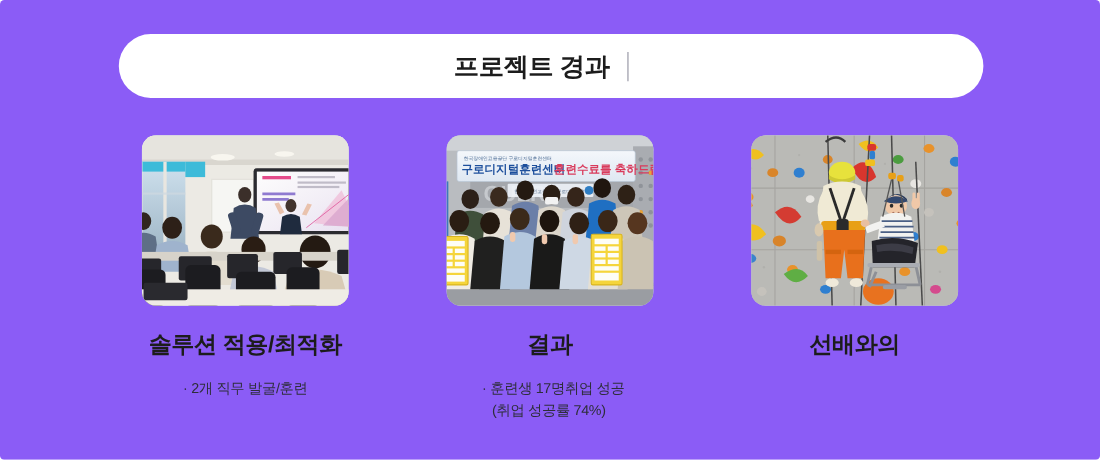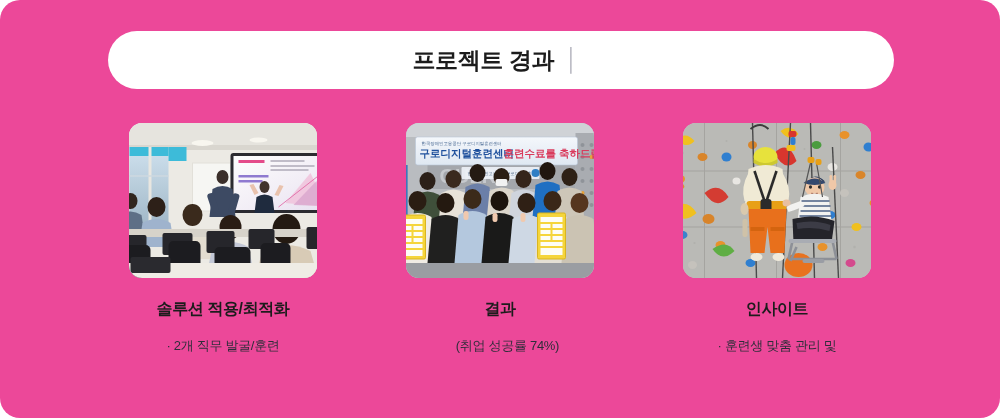--- a/index.html
+++ b/index.html
@@ -8,22 +8,22 @@
     padding: 0;
     background: #ffffff;
   }
   body {
     font-family: "Liberation Sans", "DejaVu Sans", sans-serif;
   }
   #slide {
     position: relative;
     width: 1000px;
     height: 418px;
-    background: #ec4899;
-    border-radius: 20px;
+    background: #8b5cf6;
+    border-radius: 4px;
     overflow: hidden;
     box-sizing: border-box;
   }
 
   
   #title-pill {
     position: absolute;
     left: 108px;
     top: 31px;
     width: 786px;
@@ -76,21 +76,21 @@
     border-radius: 13px;
     overflow: hidden;
     position: relative;
     background: #cfd4e2;
   }
   .photo svg { display: block; width: 100%; height: 100%; }
 
   
   .col-heading {
     margin-top: 21px;
-    font-size: 16px;
+    font-size: 21px;
     font-weight: bold;
     color: #1c1c1c;
     letter-spacing: -0.4px;
     text-align: center;
     white-space: nowrap;
   }
   .bullets {
     margin-top: 16px;
     font-size: 13px;
     line-height: 20px;
@@ -370,20 +370,24 @@
             <rect x="76" y="88" width="5" height="9" rx="2.2"></rect>
             <rect x="105" y="90" width="5" height="9" rx="2.2"></rect>
             <rect x="133" y="90" width="5" height="9" rx="2.2"></rect>
           </g>
         </svg>
       </div>
 
       <div class="col-heading">결과</div>
 
       <div class="bullets">
+        <div class="bullet-line">
+          <span class="dot">·</span>
+          <span>훈련생 17명취업 성공</span>
+        </div>
         <div class="bullet-line indent">
           <span>(취업 성공률 74%)</span>
         </div>
       </div>
     </div>
 
     <div class="col col-3">
 
       <div class="photo">
         <svg viewBox="0 0 225 155" preserveAspectRatio="xMidYMid slice" aria-hidden="true">
@@ -538,24 +542,20 @@
             <g stroke="#555" stroke-width="1.2" fill="none">
               <path d="M146 40 l-8 34"></path>
               <path d="M152 40 l6 34"></path>
             </g>
             <rect x="143" y="34" width="7" height="6" rx="2" fill="#e8a016"></rect>
             <rect x="151" y="36" width="6" height="6" rx="2" fill="#e8a016"></rect>
           </g>
         </svg>
       </div>
 
-      <div class="col-heading">인사이트</div>
+      <div class="col-heading">선배와의</div>
 
       <div class="bullets">
-        <div class="bullet-line">
-          <span class="dot">·</span>
-          <span>훈련생 맞춤 관리 및</span>
-        </div>
       </div>
     </div>
 
   </div>
 </div>
 
 </body></html>

